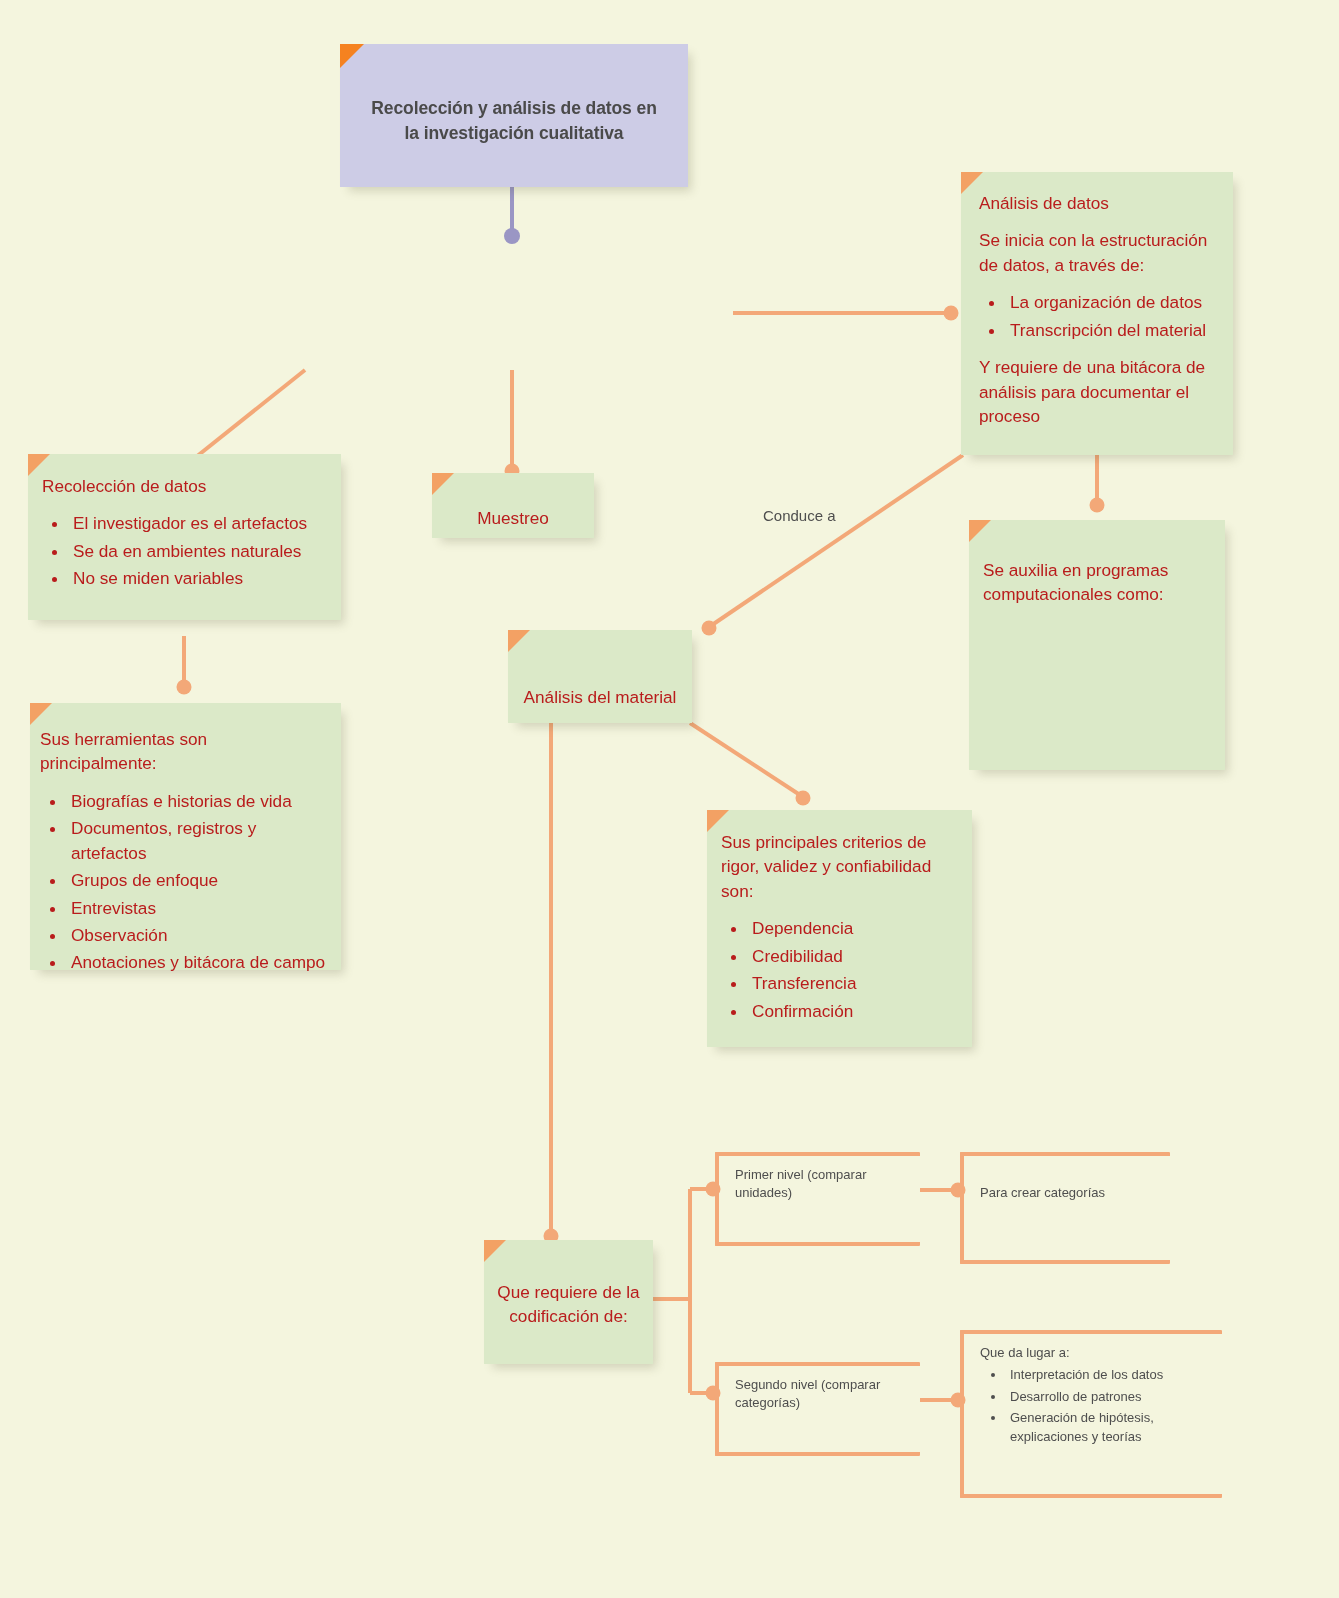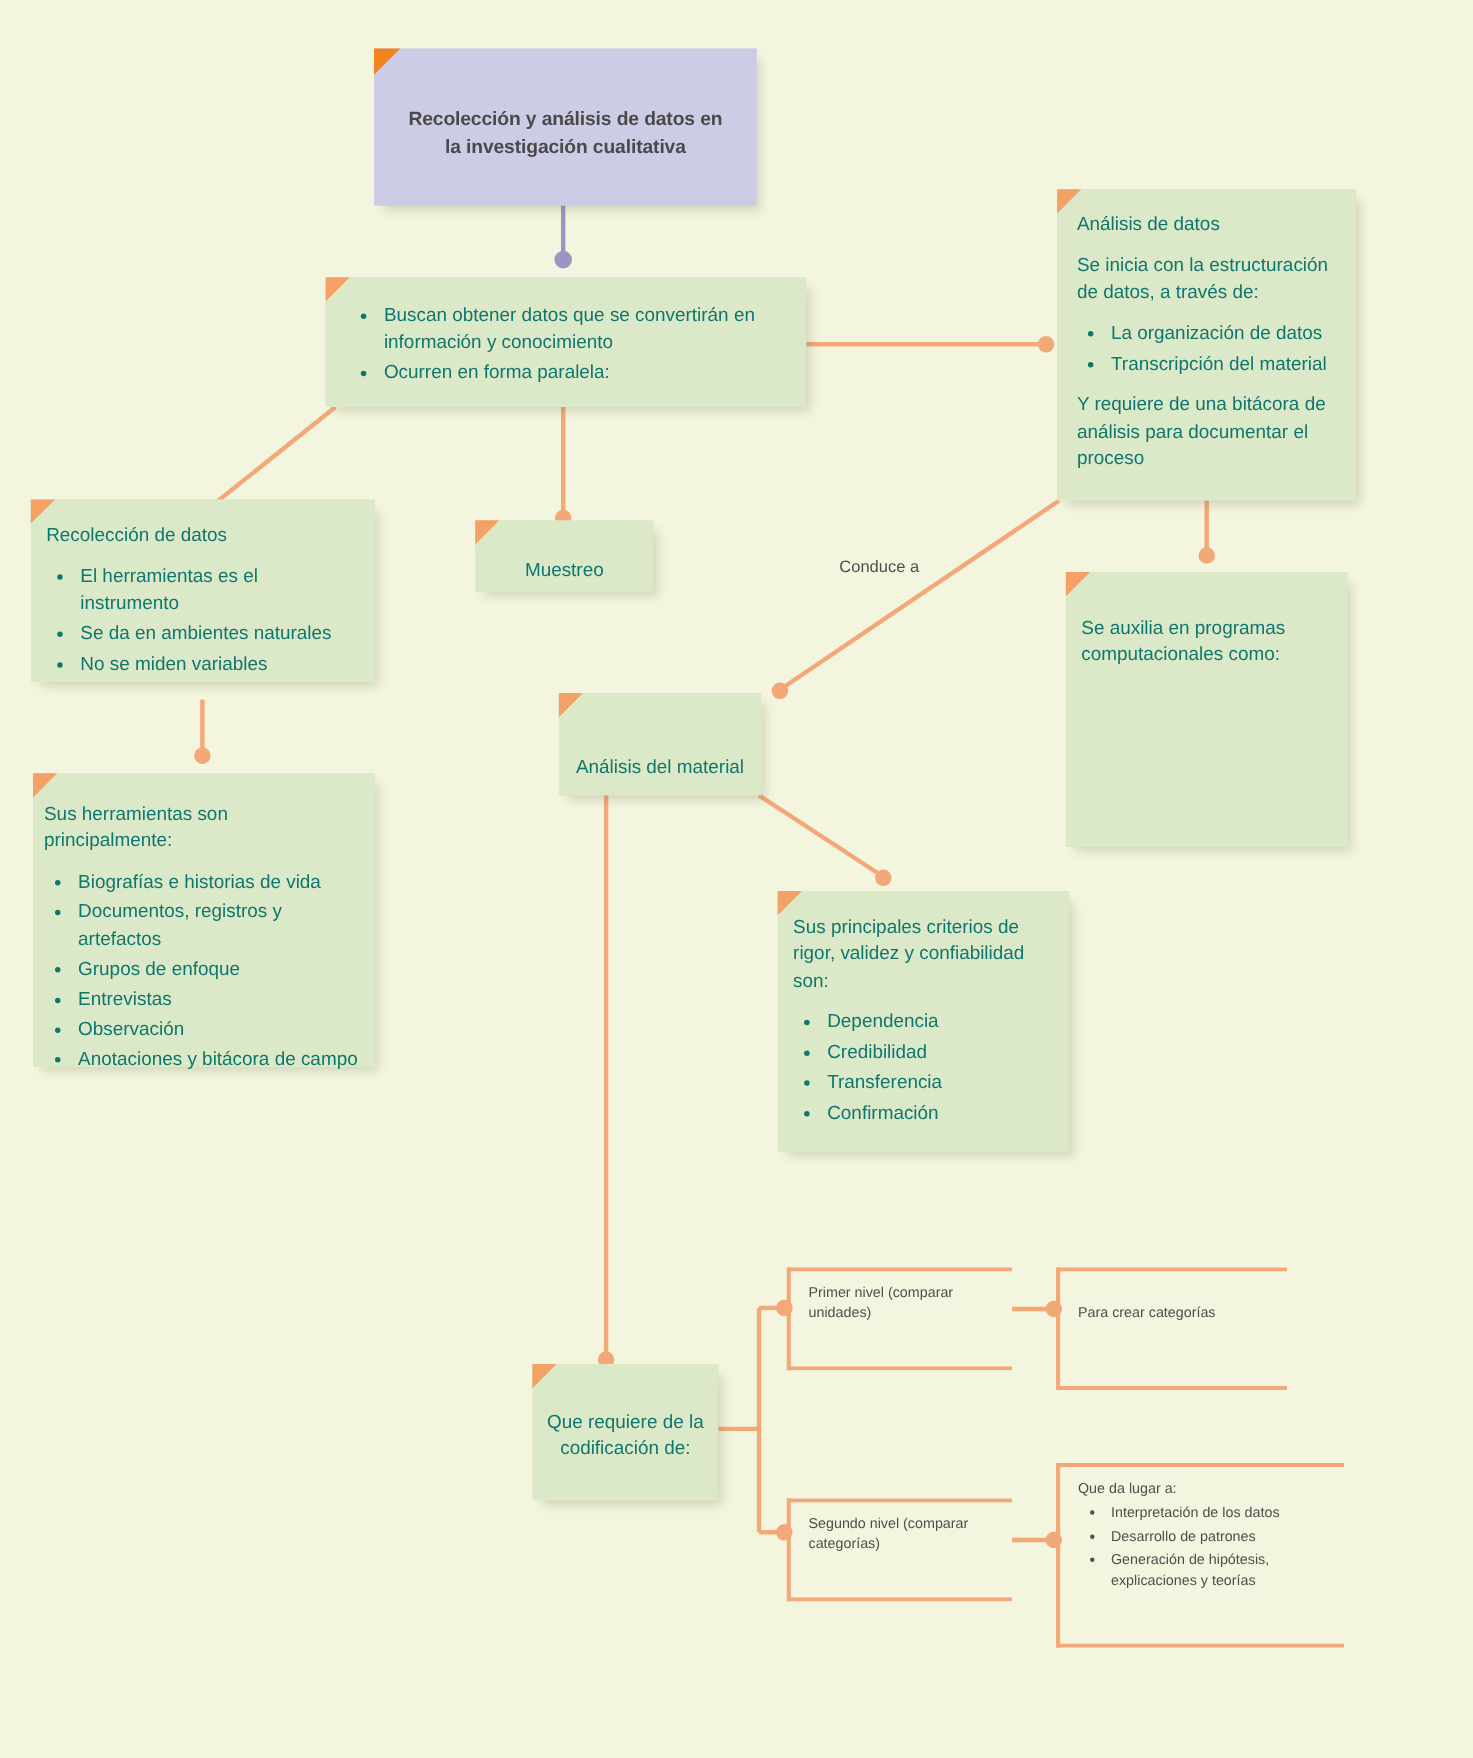--- a/index.html
+++ b/index.html
@@ -65,21 +65,21 @@
   .title-node .body {
     padding: 52px 30px 30px 30px;
     text-align: center;
     font-weight: bold;
     font-size: 17.5px;
     line-height: 1.45;
     color: #4a4a4a;
     letter-spacing: -0.1px;
   }
   .txt {
-    color: #0f766e;
+    color: #b91c1c;
     font-size: 17.2px;
     line-height: 1.42;
   }
   .node .body p {
     margin: 0 0 13px 0;
   }
   .node .body p:last-child {
     margin-bottom: 0;
   }
   .node .body ul {
@@ -193,49 +193,40 @@
     <circle cx="958" cy="1400" r="7.5" fill="#f3a878"></circle>
   </svg>
 
   <div class="edge-label" style="left:763px; top:507px;">Conduce a</div>
 
   <div class="node title-node lavender" style="left:340px; top:44px; width:348px; height:143px;">
     <span class="corner"></span>
     <div class="body">Recolección y análisis de datos en la investigación cualitativa</div>
   </div>
 
-  <div class="node green" style="left:296px; top:252px; width:437px; height:118px;">
-    <span class="corner"></span>
-    <div class="body txt" style="padding:22px 22px 14px 22px;">
-      <ul>
-        <li>Buscan obtener datos que se convertirán en información y conocimiento</li>
-        <li>Ocurren en forma paralela:</li>
-      </ul>
-    </div>
-  </div>
 
   <div class="node green" style="left:961px; top:172px; width:272px; height:283px;">
     <span class="corner"></span>
     <div class="body txt" style="padding:19px 24px 16px 18px;">
       <p>Análisis de datos</p>
       <p>Se inicia con la estructuración de datos, a través de:</p>
       <ul>
         <li>La organización de datos</li>
         <li>Transcripción del material</li>
       </ul>
       <p>Y requiere de una bitácora de análisis para documentar el proceso</p>
     </div>
   </div>
 
   <div class="node green" style="left:28px; top:454px; width:313px; height:166px;">
     <span class="corner"></span>
     <div class="body txt" style="padding:20px 18px 14px 14px;">
       <p>Recolección de datos</p>
       <ul>
-        <li>El herramientas es el instrumento</li>
+        <li>El investigador es el artefactos</li>
         <li>Se da en ambientes naturales</li>
         <li>No se miden variables</li>
       </ul>
     </div>
   </div>
 
   <div class="node green centered" style="left:432px; top:473px; width:162px; height:65px;">
     <span class="corner"></span>
     <div class="body txt" style="padding:33px 12px 12px 12px;">Muestreo</div>
   </div>

